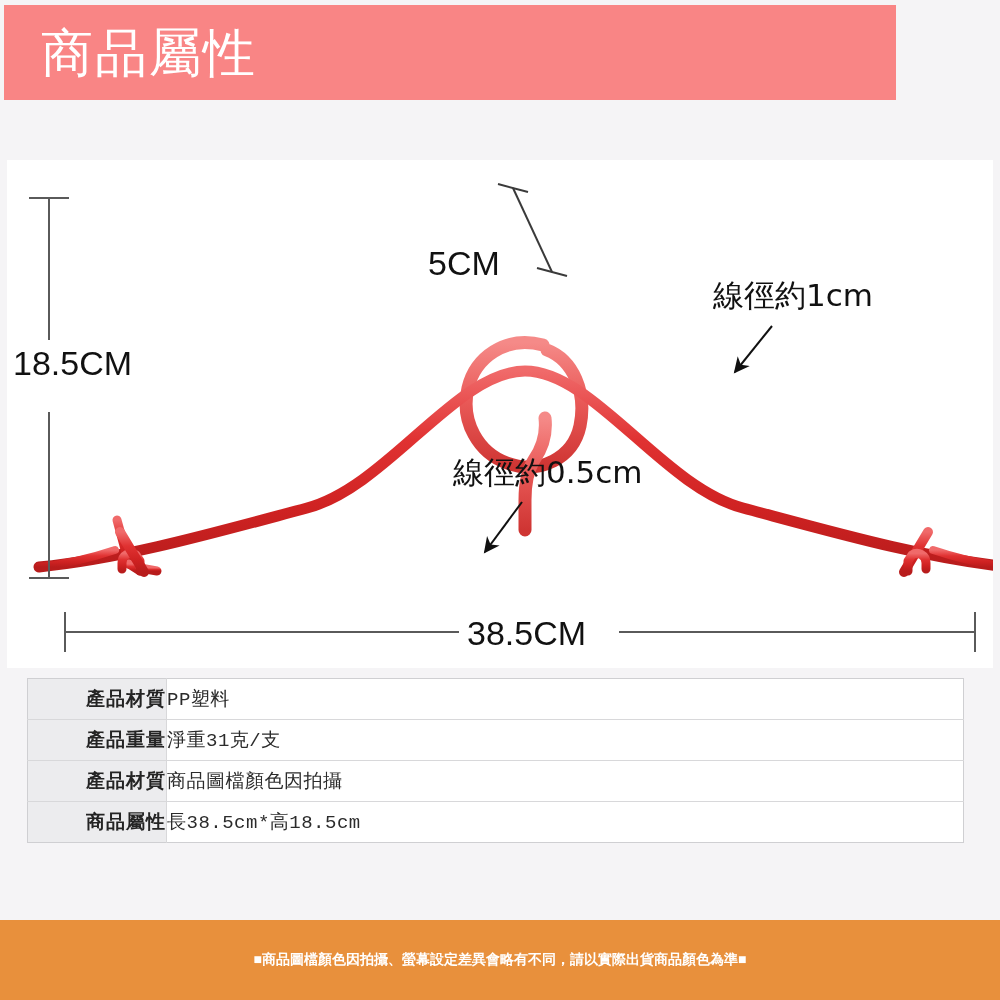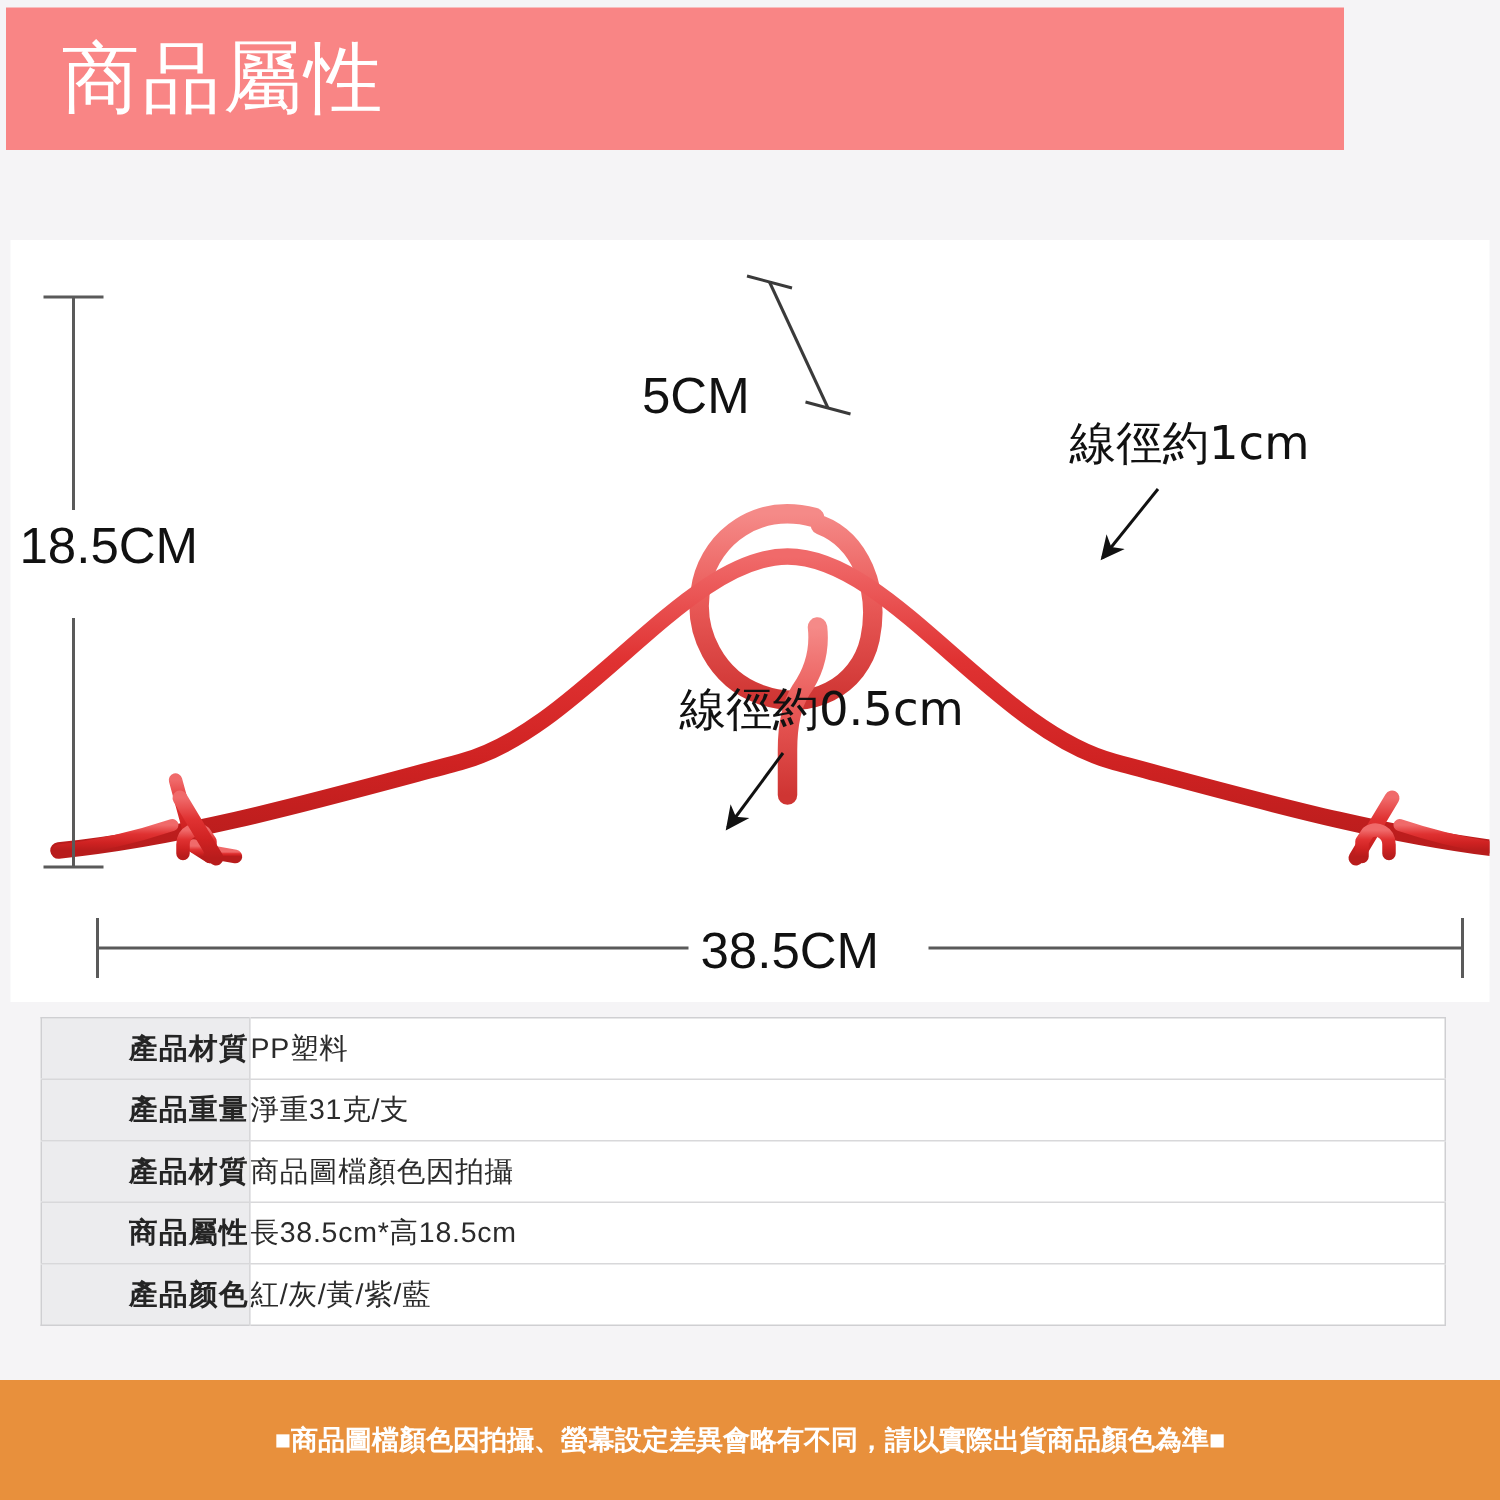--- a/index.html
+++ b/index.html
@@ -91,38 +91,38 @@
     color: #242424;
     letter-spacing: 1px;
     font-family: "DejaVu Sans", "Liberation Sans", sans-serif;
   }
   td.spec-value {
     padding-left: 14px;
     font-size: 19px;
     font-weight: 400;
     color: #2b2b2b;
     letter-spacing: 0.5px;
-    font-family: Liberation Sans, sans-serif;
+    font-family: Liberation Mono, monospace;
   }
 
   
   #footer-banner {
     position: absolute;
     left: 0;
     top: 920px;
     width: 1000px;
     height: 80px;
     background: #e8903c;
     display: flex;
     align-items: center;
     justify-content: center;
   }
   #footer-note {
     color: #ffffff;
-    font-size: 18px;
+    font-size: 14px;
     font-weight: bold;
     letter-spacing: 0px;
     white-space: nowrap;
     font-family: Liberation Sans, sans-serif;
   }
 
   
   .dim-text {
     font-family: "Liberation Sans", "DejaVu Sans", sans-serif;
     fill: #111111;
@@ -258,24 +258,20 @@
         <td class="spec-value">淨重31克/支</td>
       </tr>
       <tr>
         <td class="spec-label">產品材質</td>
         <td class="spec-value">商品圖檔顏色因拍攝</td>
       </tr>
       <tr>
         <td class="spec-label">商品屬性</td>
         <td class="spec-value">長38.5cm*高18.5cm</td>
       </tr>
-      <tr>
-        <td class="spec-label">產品颜色</td>
-        <td class="spec-value">紅/灰/黃/紫/藍</td>
-      </tr>
     </tbody>
   </table>
 
   <div id="footer-banner">
     <div id="footer-note">■商品圖檔顏色因拍攝、螢幕設定差異會略有不同，請以實際出貨商品顏色為準■</div>
   </div>
 
 </div>
 
 </body></html>

